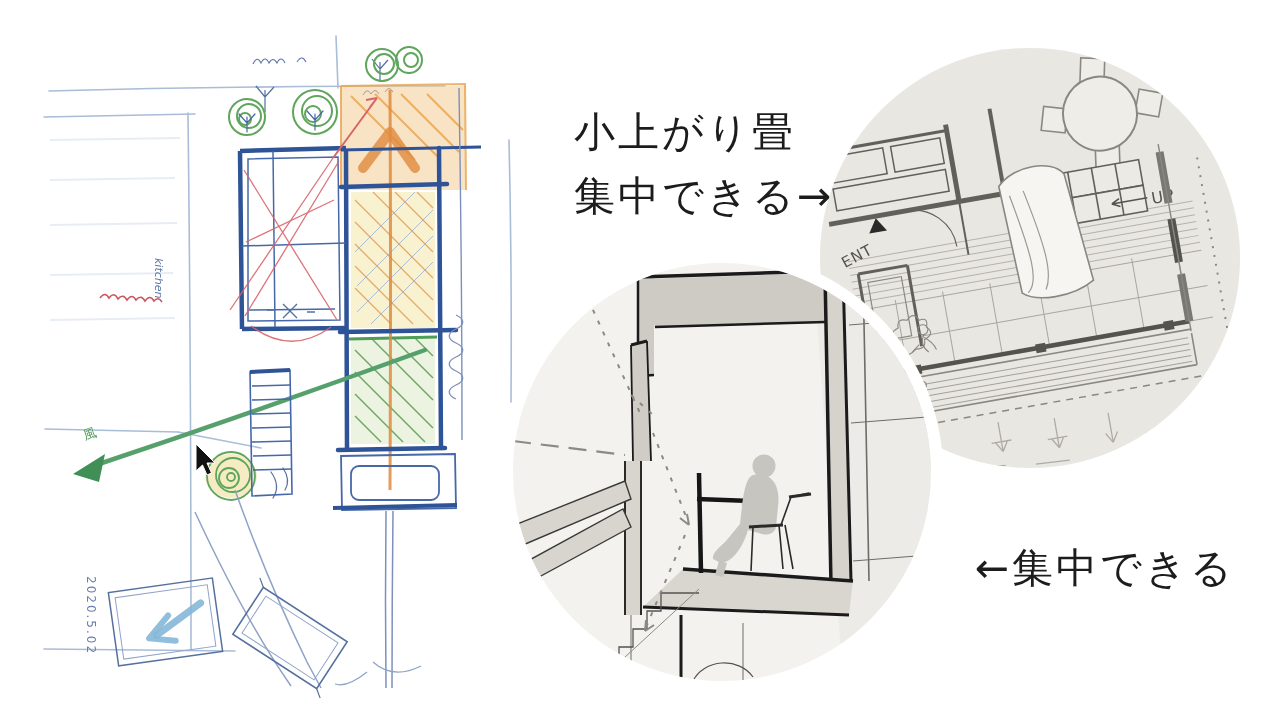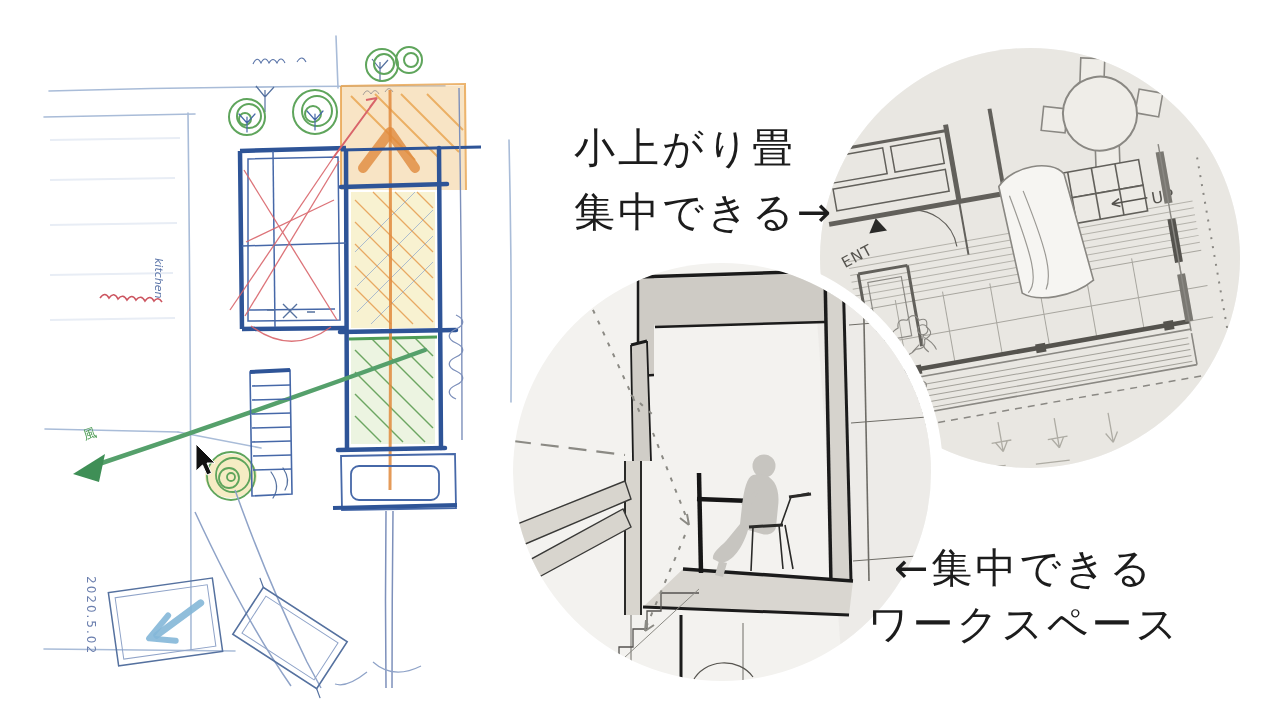--- a/index.html
+++ b/index.html
@@ -10,22 +10,22 @@
   #sketch{left:35px;top:20px;width:510px;height:690px;}
   
   .circle{border-radius:50%;overflow:hidden;}
   #plan-circle{left:820px;top:48px;width:420px;height:420px;z-index:2;
                box-shadow:0 0 0 1px rgba(0,0,0,0.04) inset;}
   #section-circle{left:513px;top:263px;width:418px;height:418px;z-index:3;
                   box-shadow:0 0 0 12px #ffffff;}
   
   .caption{position:absolute;color:#1c1c1c;font-size:41px;letter-spacing:3px;
            font-weight:500;z-index:4;white-space:pre;}
-  #tatami-caption{left:574px;top:116px;line-height:64px;text-align:left;}
-  #workspace-caption{left:859px;top:540px;width:330px;line-height:56px;text-align:center;}
+  #tatami-caption{left:574px;top:100px;line-height:64px;text-align:left;}
+  #workspace-caption{left:905px;top:540px;width:330px;line-height:56px;text-align:right;}
 </style>
 </head>
 <body>
 
 <div id="stage">
 
   <svg id="sketch" class="abs" viewBox="0 0 510 690">
     <rect x="0" y="0" width="510" height="690" fill="#ffffff"></rect>
 
     <g stroke="#e8edf5" stroke-width="2">
@@ -410,15 +410,15 @@
         <path d="M236,264 L270,262" stroke-width="3"></path>
         <path d="M268,262 L278,234 L296,230" stroke-width="1.6"></path>
         <path d="M276,234 L298,231" stroke-width="3"></path>
         <path d="M240,264 L238,308 M266,262 L270,306 M272,262 L280,306" stroke-width="1.6"></path>
       </g>
     </svg>
   </div>
 
   <div id="tatami-caption" class="caption"><span>小上がり畳</span><br><span>集中できる→</span></div>
 
-  <div id="workspace-caption" class="caption"><span>←集中できる</span><br><span>ワークスペース</span></div>
+  <div id="workspace-caption" class="caption"><span>←集中できる</span><br></div>
 
 </div>
 
 </body></html>

